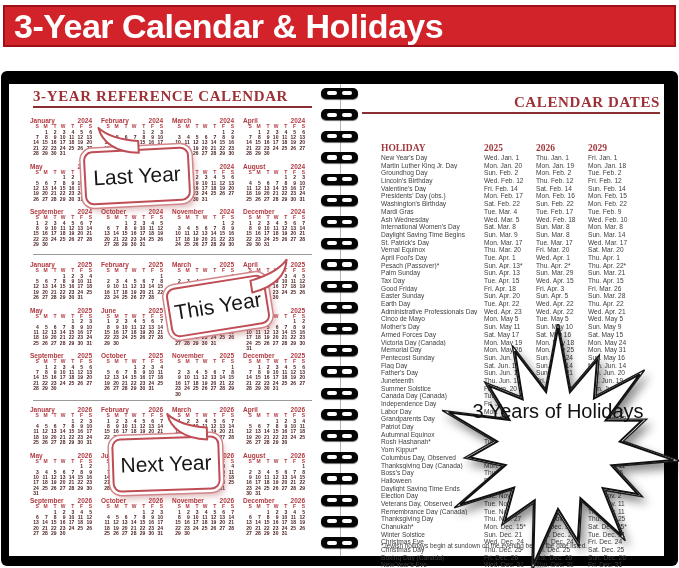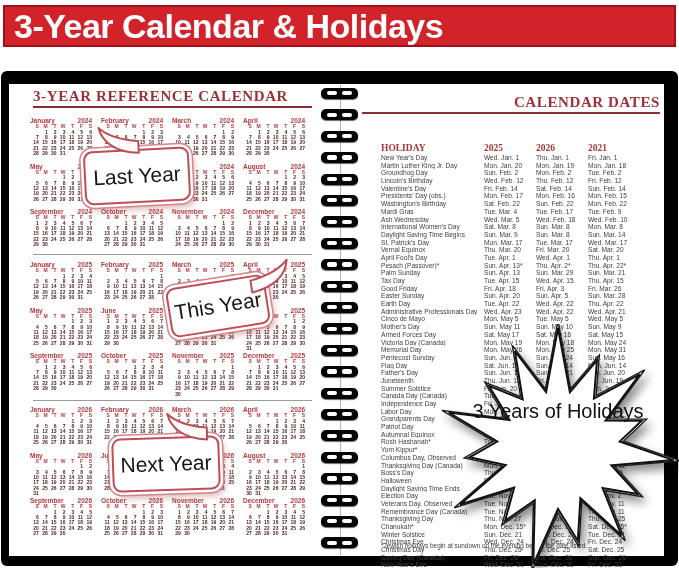--- a/index.html
+++ b/index.html
@@ -1893,21 +1893,21 @@
       </div>
     </div>
   <div class="sep" style="top:254px"></div>
   <div class="sep" style="top:400px"></div>
 
   <div class="page-title title-right">CALENDAR DATES</div>
   <div class="tbl" id="tbl">
       <div class="hd">HOLIDAY</div>
       <div class="hd">2025</div>
       <div class="hd">2026</div>
-      <div class="hd">2021</div>
+      <div class="hd">2029</div>
       <div class="c">New Year's Day</div>
       <div class="c">Wed. Jan. 1</div>
       <div class="c">Thu. Jan. 1</div>
       <div class="c">Fri. Jan. 1</div>
       <div class="c">Martin Luther King Jr. Day</div>
       <div class="c">Mon. Jan. 20</div>
       <div class="c">Mon. Jan. 19</div>
       <div class="c">Mon. Jan. 18</div>
       <div class="c">Groundhog Day</div>
       <div class="c">Sun. Feb. 2</div>

